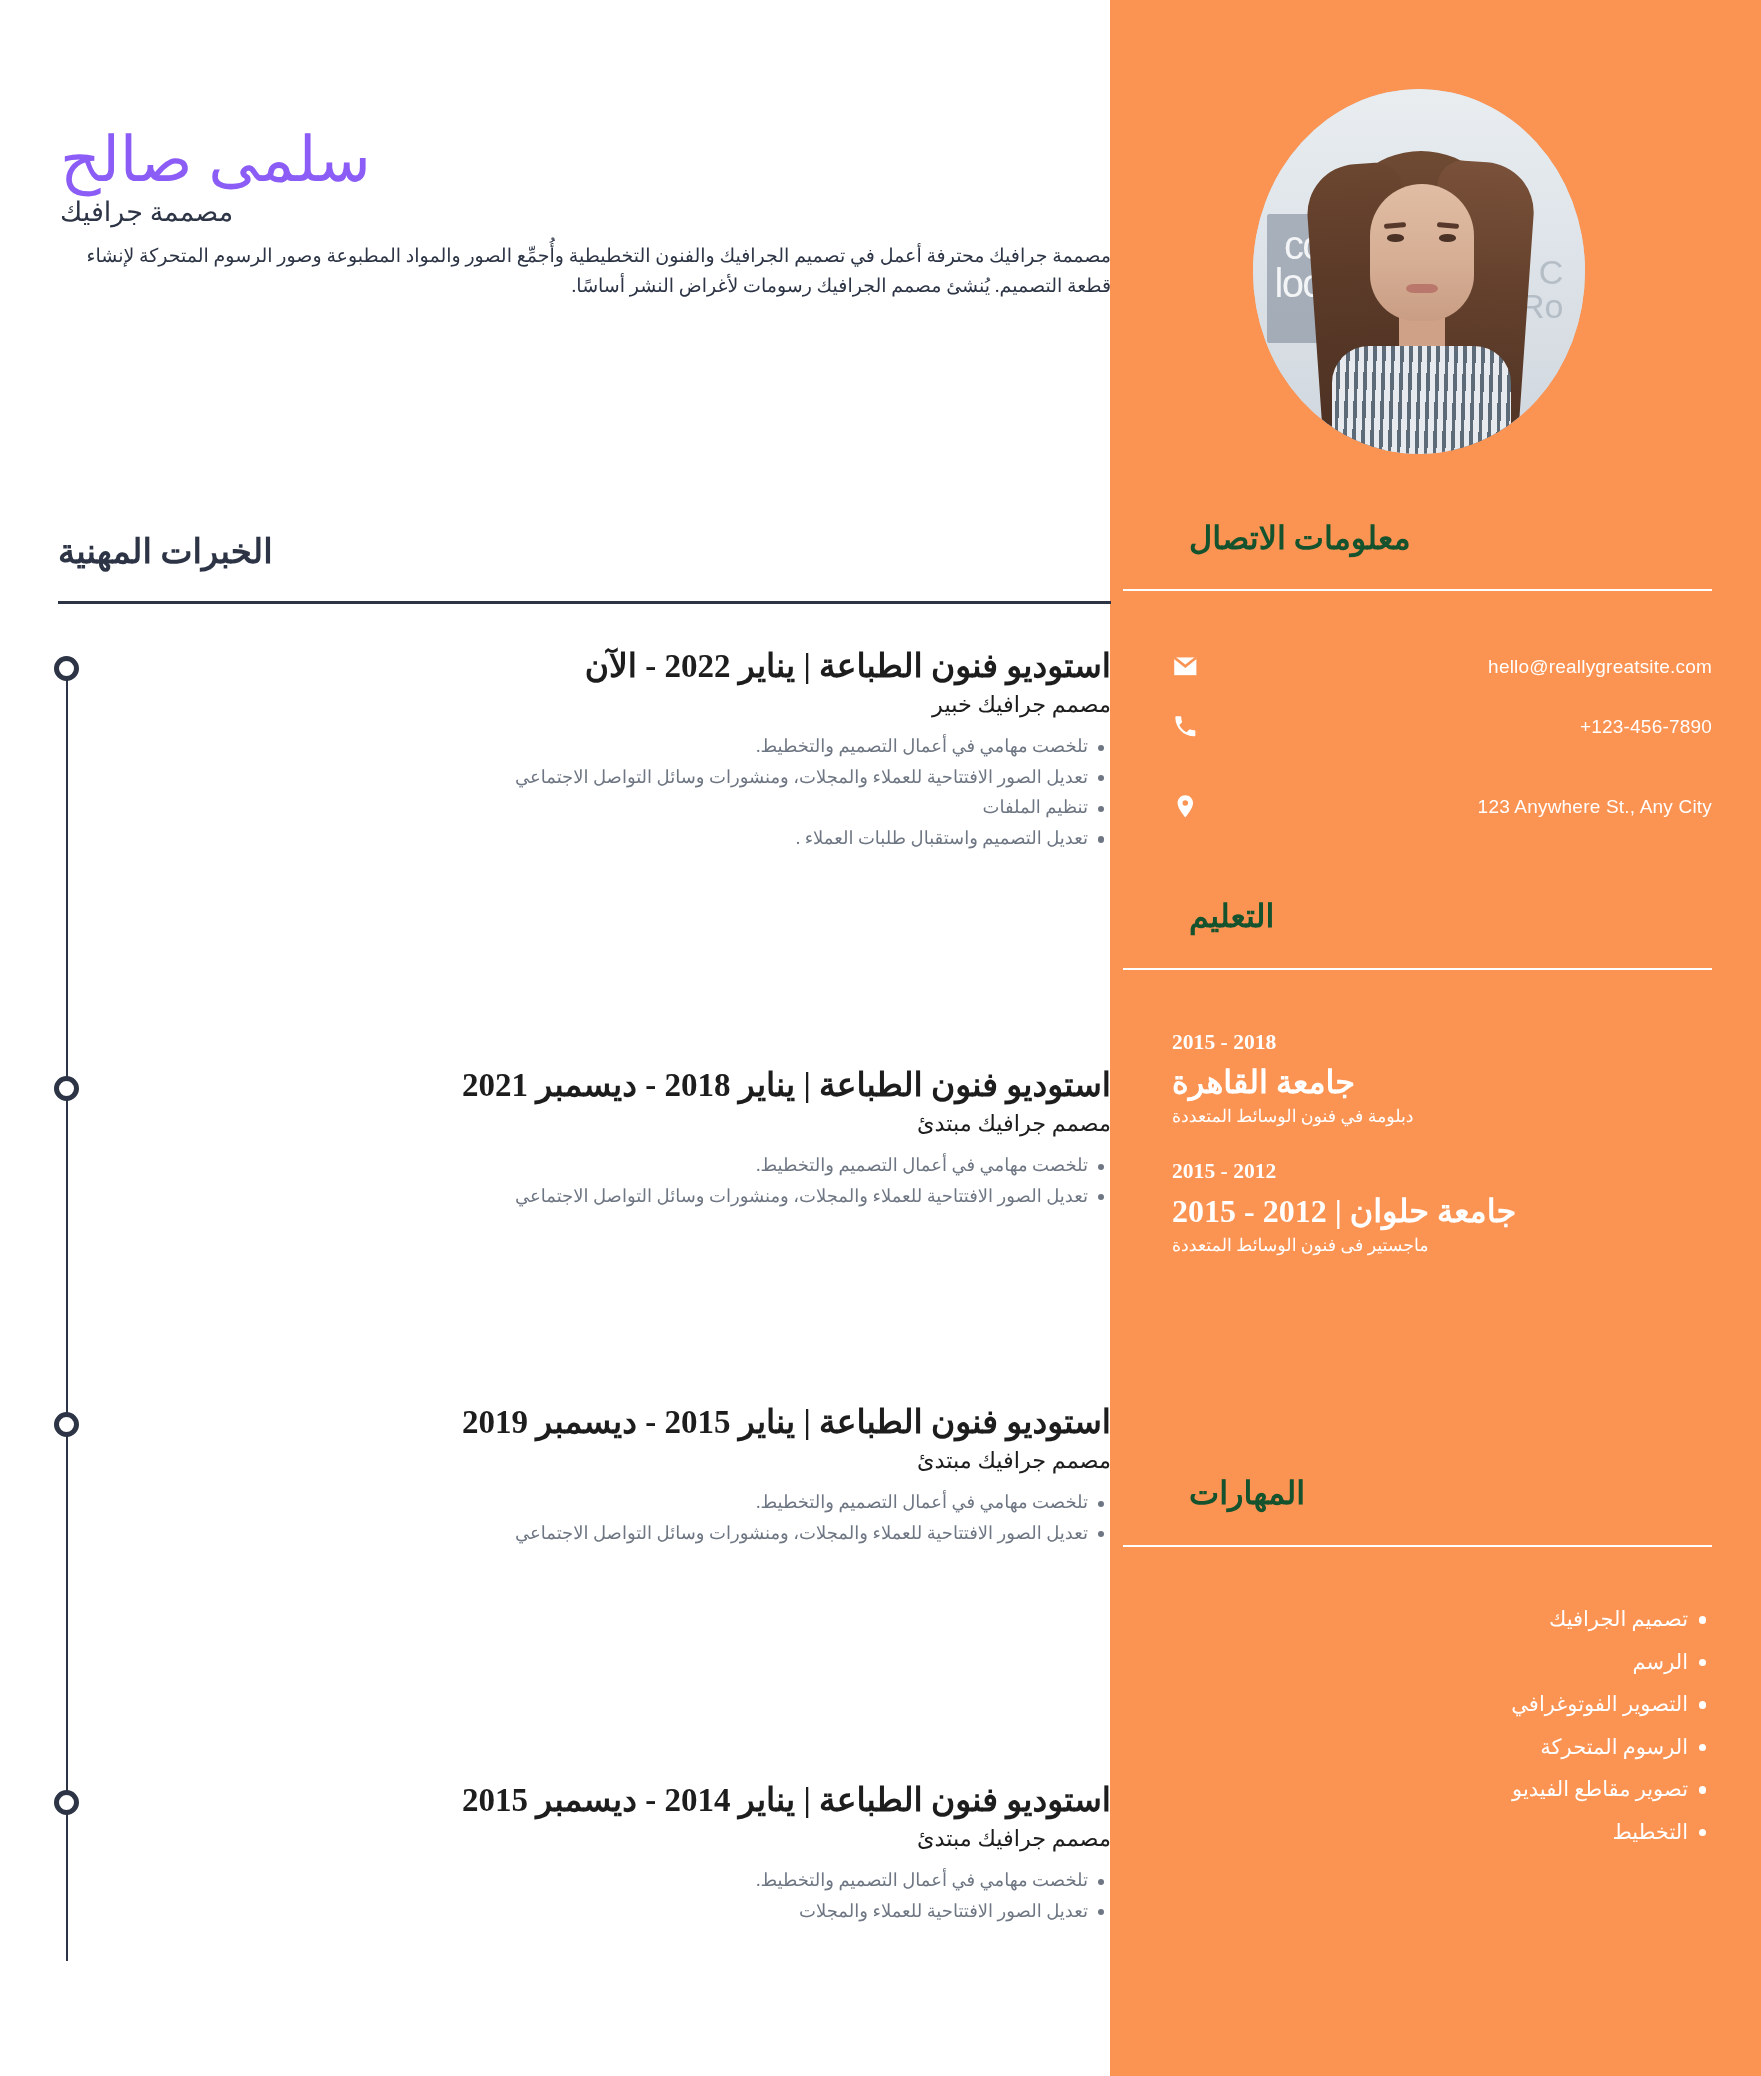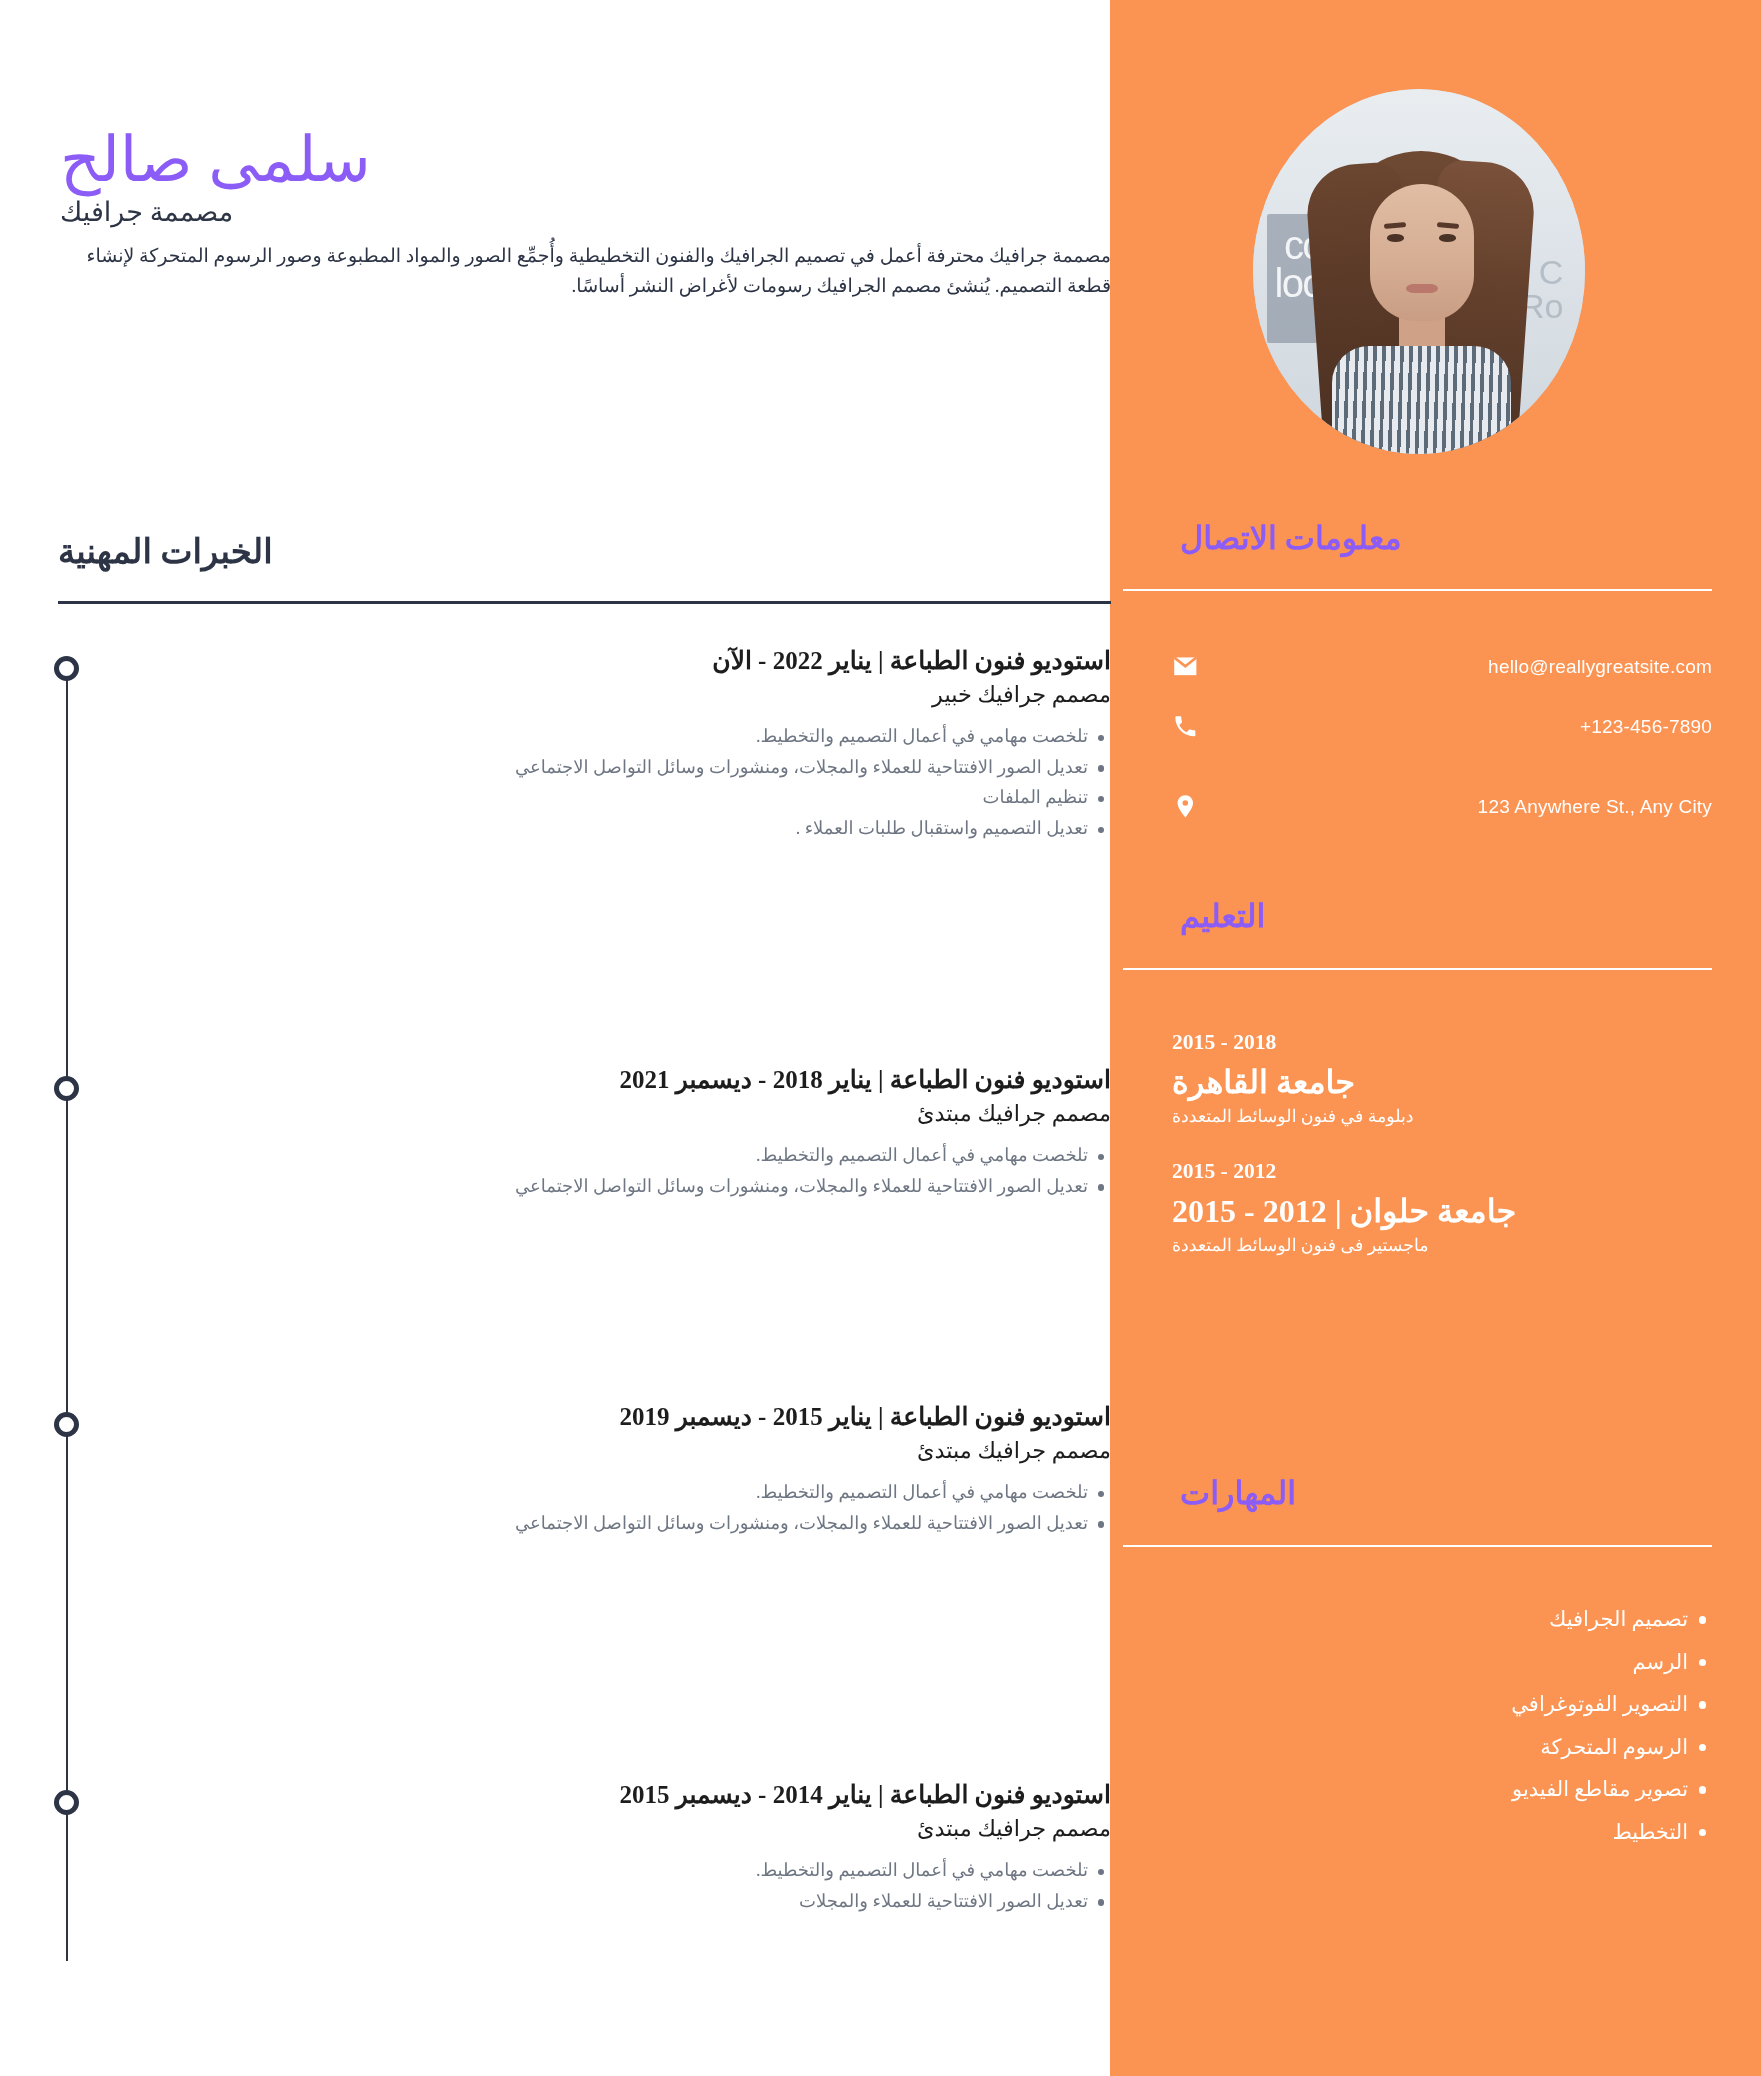--- a/index.html
+++ b/index.html
@@ -249,21 +249,21 @@
   }
 
   .exp {
     position: absolute;
     right: 0;
     width: 1009px;
     direction: rtl;
     text-align: right;
   }
   .exp-head {
-    font-size: 25px;
+    font-size: 33px;
     font-weight: bold;
     color: #1d1d1d;
     line-height: 1.22;
   }
   .exp-role {
     margin-top: 5.8px;
     font-size: 22.4px;
     color: #1d1d1d;
     line-height: 1.2;
   }
@@ -287,26 +287,26 @@
     top: 11.6px;
     width: 6.2px;
     height: 6.2px;
     border-radius: 50%;
     background: #6e7683;
   }
 
   
   .sb-title {
     position: absolute;
-    right: 42px;
+    right: 33px;
     width: 540px;
     text-align: left;
     font-size: 32px;
     font-weight: bold;
-    color: #8b5cf6;
+    color: #14532d;
     line-height: 1.05;
     direction: rtl;
   }
   .sb-rule {
     position: absolute;
     right: 50px;
     width: 589px;
     height: 2.1px;
     background: #ffffff;
   }

